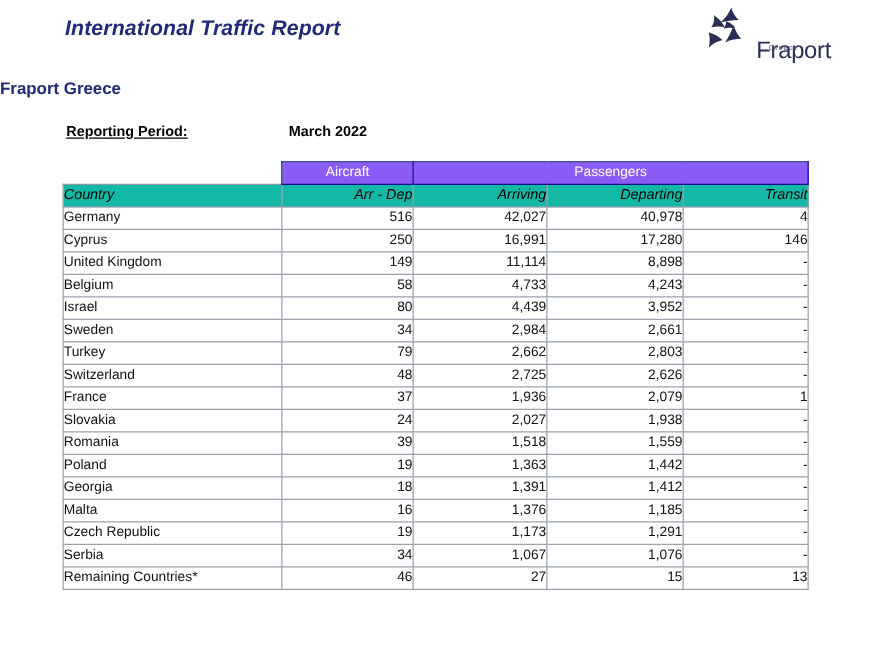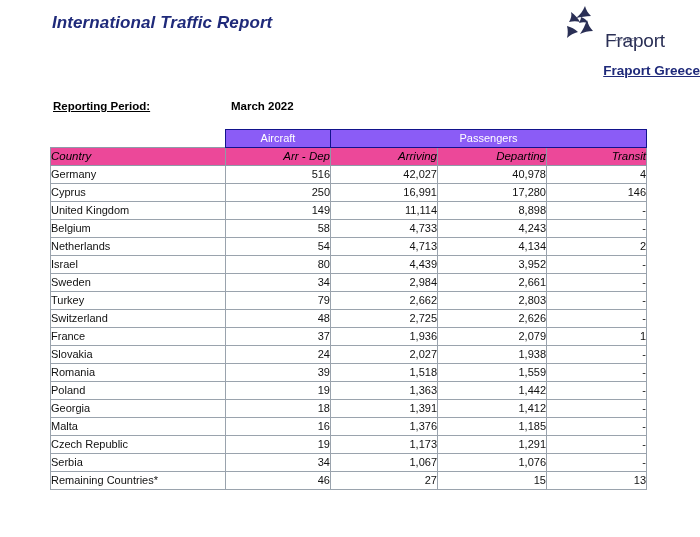--- a/index.html
+++ b/index.html
@@ -60,25 +60,24 @@
     font-size: 6px;
     color: #4a4f70;
     letter-spacing: 0.6px;
   }
 
   #company-subtitle {
     position: absolute;
     left: 0;
     top: 63px;
     width: 700px;
-    text-align: right;
+    text-align: left;
     font-size: 13.5px;
     font-weight: bold;
     color: #1f2a7a;
-    text-decoration: underline;
   }
 
   #reporting-period-label {
     position: absolute;
     left: 53px;
     top: 100px;
     font-size: 11.5px;
     font-weight: bold;
     color: #000;
     text-decoration: underline;
@@ -129,21 +128,21 @@
     text-align: center;
     font-weight: bold;
     font-size: 11px;
     height: 20px;
     line-height: 20px;
     border: 1px solid #12138c;
   }
 
   
   .sub-head {
-    background: #ec4899;
+    background: #14b8a6;
     border: 1px solid #8f9aa8;
     font-style: italic;
     font-weight: bold;
     font-size: 11.5px;
     color: #000;
     height: 19px;
     line-height: 19px;
   }
   .sub-head.left  { text-align: left;  padding-left: 5px; }
   .sub-head.right { text-align: right; padding-right: 7px; }
@@ -227,27 +226,20 @@
         <td class="cell num">-</td>
       </tr>
       <tr>
         <td class="cell country">Belgium</td>
         <td class="cell num">58</td>
         <td class="cell num">4,733</td>
         <td class="cell num">4,243</td>
         <td class="cell num">-</td>
       </tr>
       <tr>
-        <td class="cell country">Netherlands</td>
-        <td class="cell num">54</td>
-        <td class="cell num">4,713</td>
-        <td class="cell num">4,134</td>
-        <td class="cell num">2</td>
-      </tr>
-      <tr>
         <td class="cell country">Israel</td>
         <td class="cell num">80</td>
         <td class="cell num">4,439</td>
         <td class="cell num">3,952</td>
         <td class="cell num">-</td>
       </tr>
       <tr>
         <td class="cell country">Sweden</td>
         <td class="cell num">34</td>
         <td class="cell num">2,984</td>

